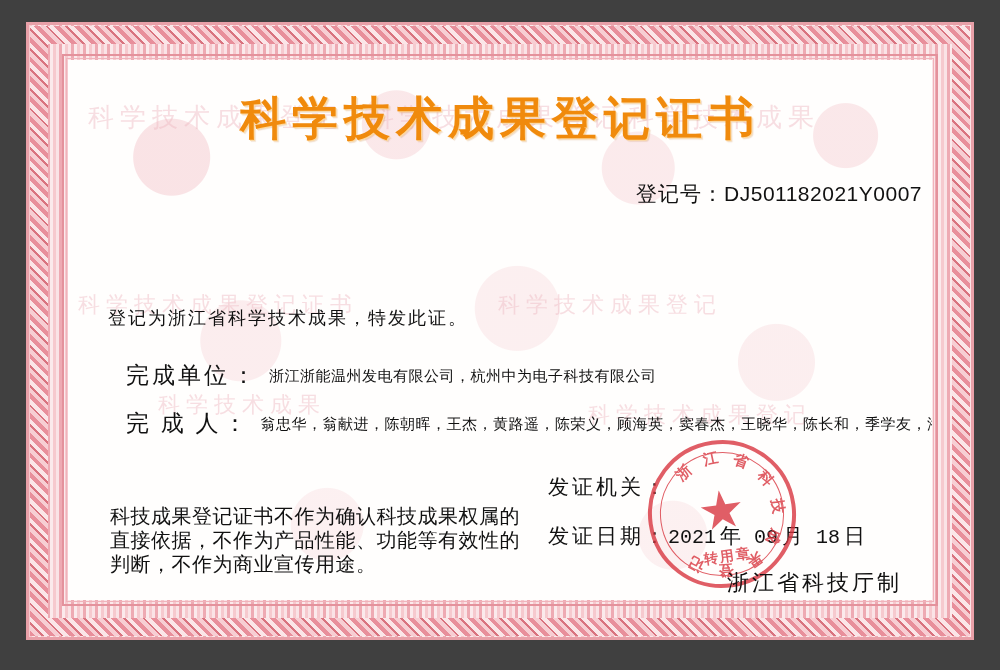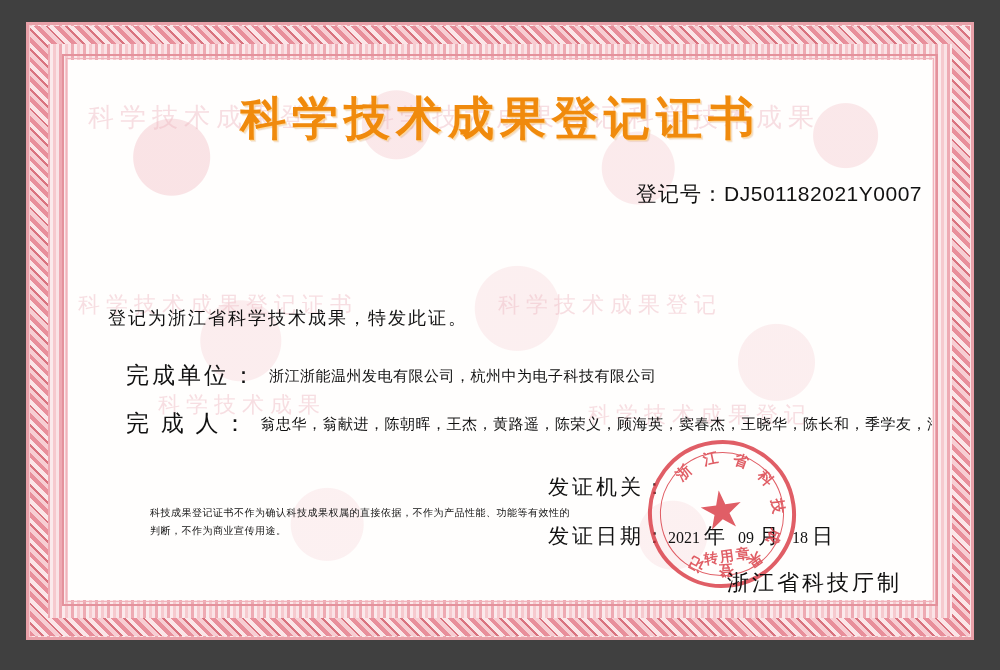--- a/index.html
+++ b/index.html
@@ -191,47 +191,46 @@
     vertical-align: 2px;
   }
   .row-unit { top: 300px; }
   .row-people { top: 348px; }
 
   .footnote {
     position: absolute;
     left: 42px;
     top: 444px;
     width: 430px;
-    font-size: 10px;
-    line-height: 18px;
+    font-size: 20px;
+    line-height: 24px;
     color: #111;
     letter-spacing: 0.5px;
-    margin-left: 40px;
   }
 
   .issuer-row {
     position: absolute;
     left: 480px;
     top: 413px;
     font-size: 21px;
     letter-spacing: 3px;
     color: #111;
   }
   .date-row {
     position: absolute;
     left: 480px;
     top: 462px;
     font-size: 21px;
     letter-spacing: 3px;
     color: #111;
   }
   .date-row .dnum {
-    font-family: Liberation Serif, serif;
+    font-family: Liberation Mono, monospace;
     letter-spacing: 0px;
-    font-size: 16px;
+    font-size: 20px;
   }
   .date-row .dunit { margin: 0 10px 0 4px; }
 
   
   .seal {
     position: absolute;
     left: 580px;
     top: 380px;
     width: 148px;
     height: 148px;

